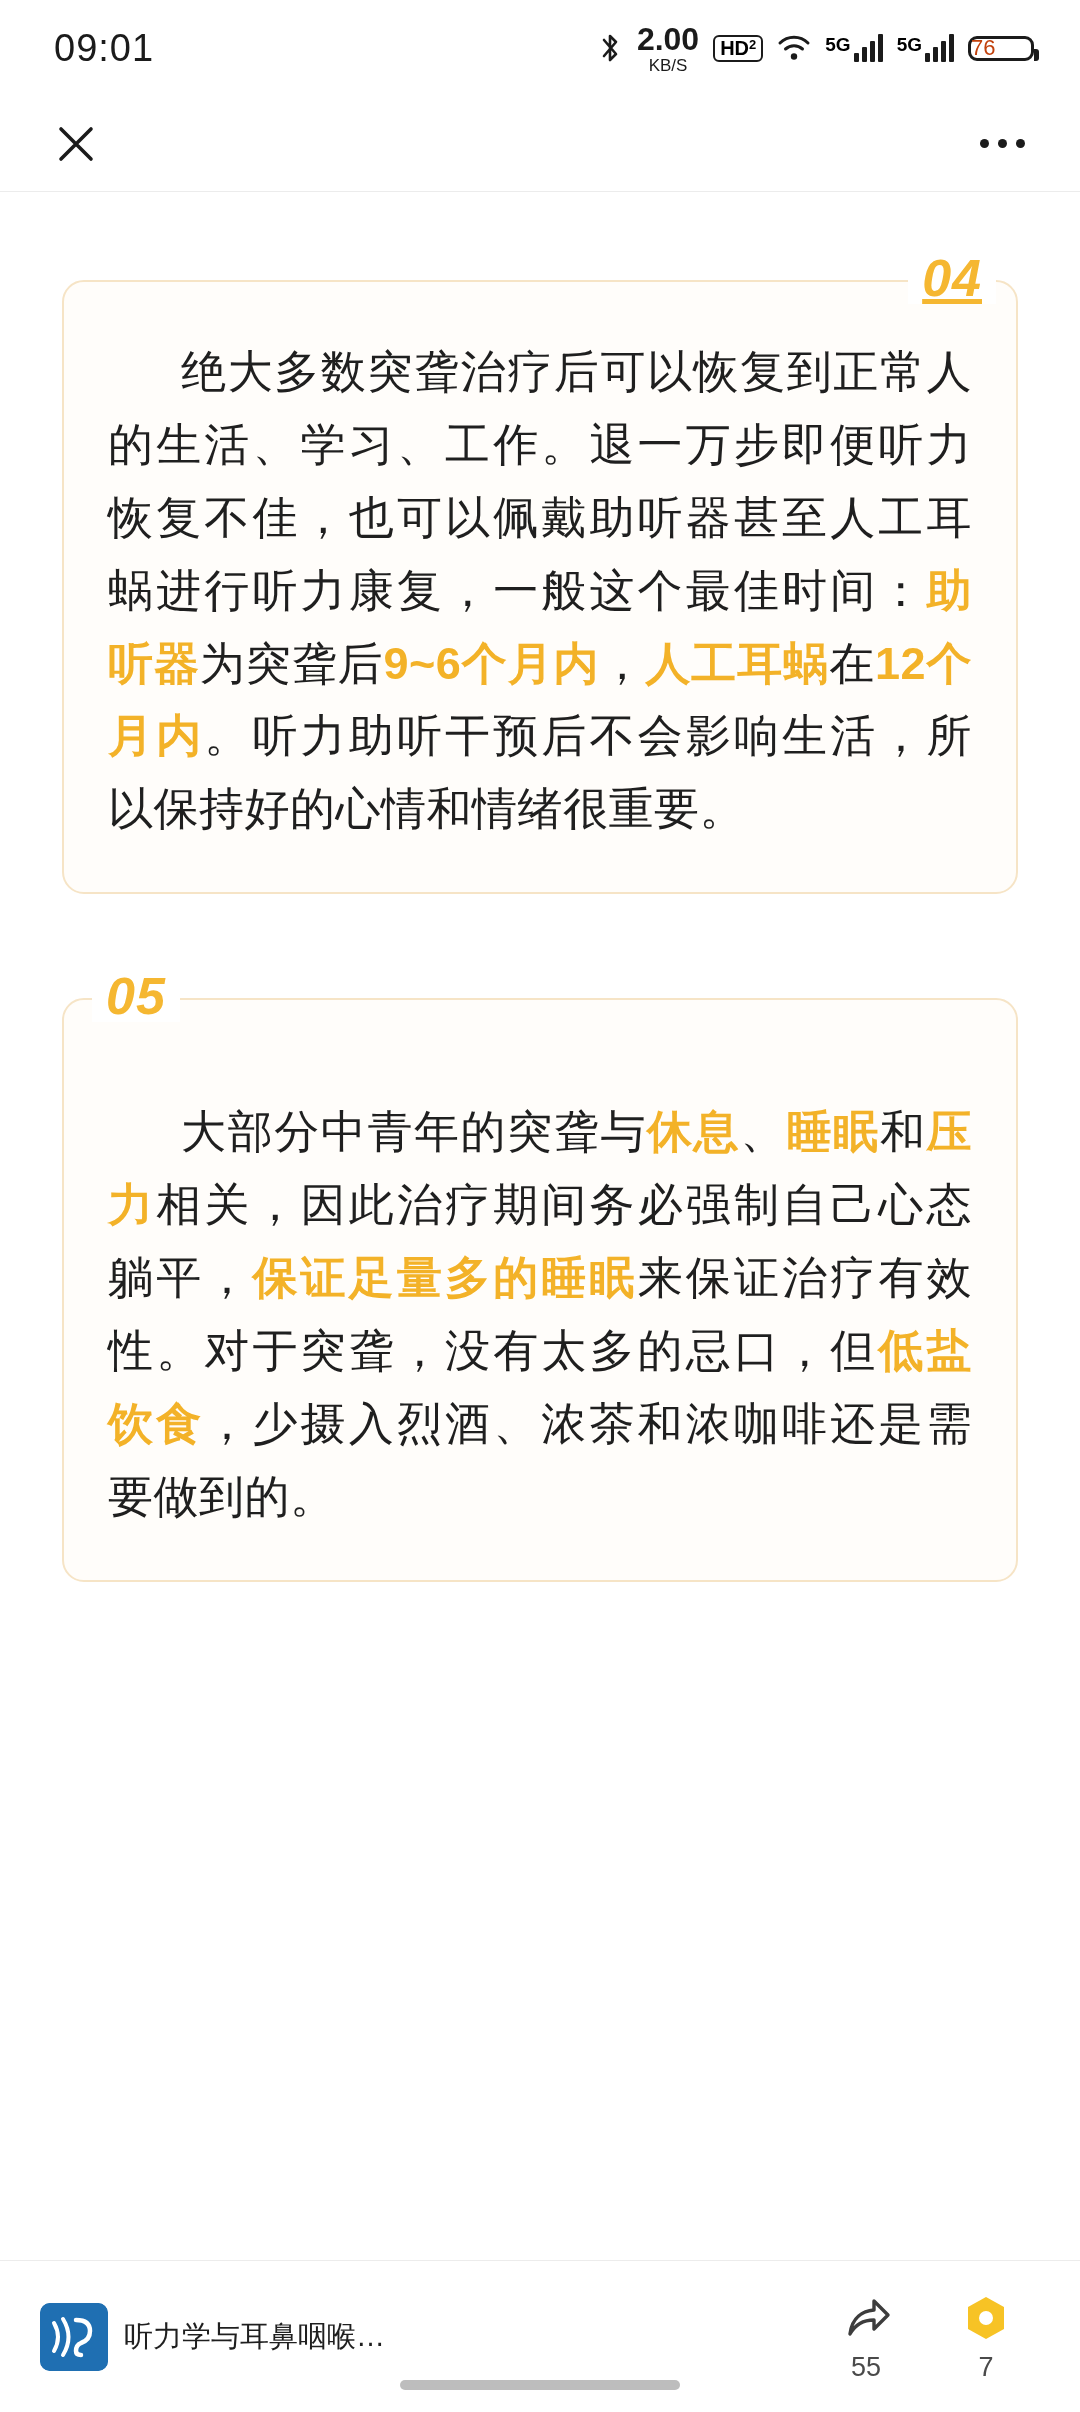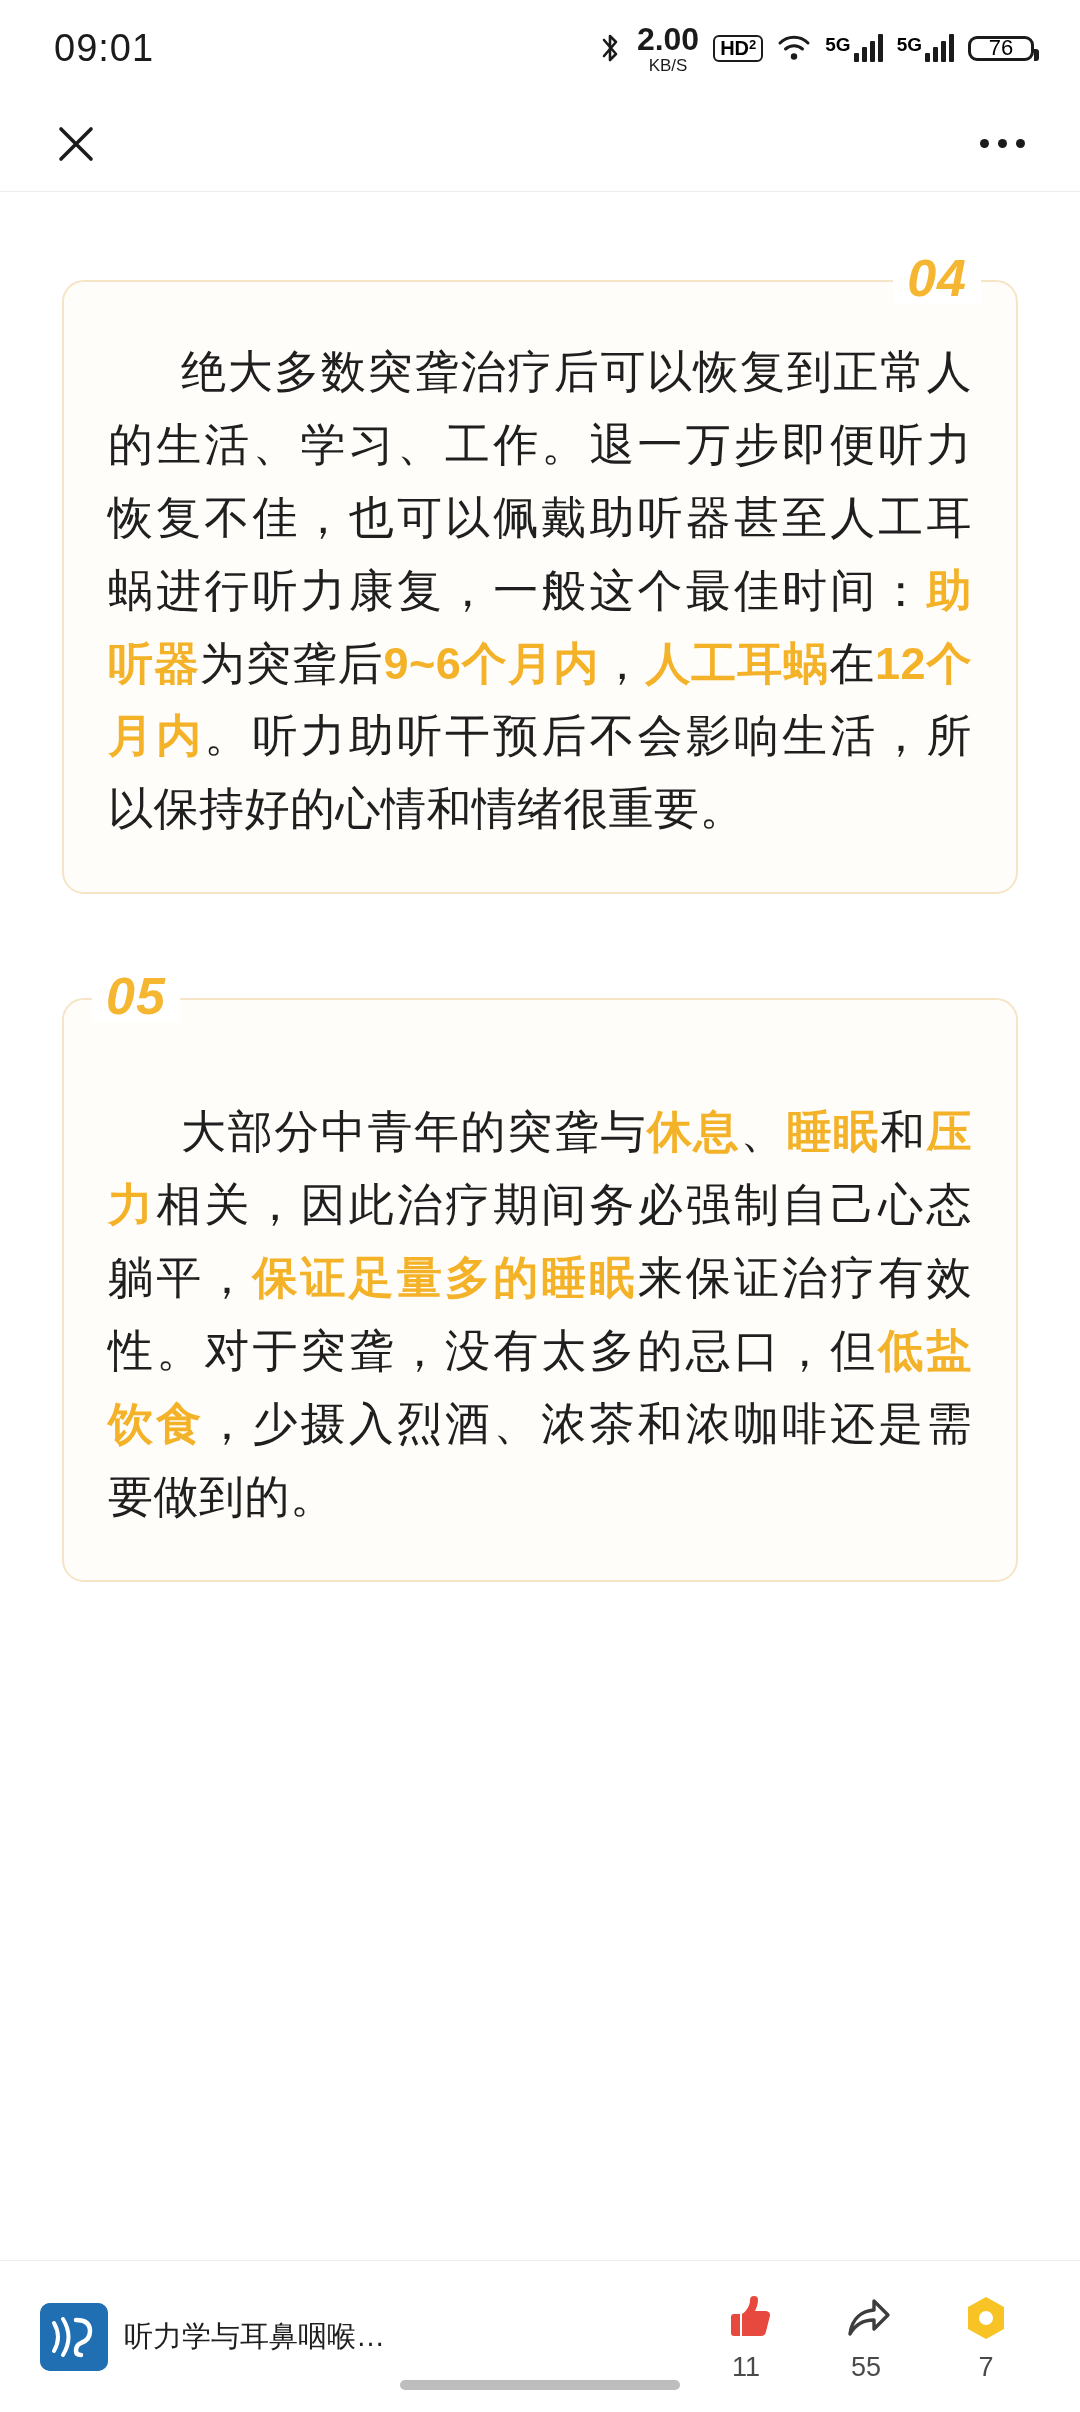--- a/index.html
+++ b/index.html
@@ -65,24 +65,24 @@
   .bars { display: flex; align-items: flex-end; gap: 3px; height: 28px; }
   .bars i { display: block; width: 5px; background: #1b1b1b; border-radius: 1px; }
   .bars i:nth-child(1) { height: 9px; }
   .bars i:nth-child(2) { height: 15px; }
   .bars i:nth-child(3) { height: 21px; }
   .bars i:nth-child(4) { height: 28px; }
   .battery {
     width: 66px; height: 25px;
     border: 3px solid #1b1b1b;
     border-radius: 9px;
-    display: flex; align-items: center; justify-content: center;
+    display: flex; align-items: center; justify-content: flex-start;
     position: relative;
     font-size: 22px;
-    color: #000000;
+    color: #c2410c;
   }
   .battery::after {
     content: "";
     position: absolute;
     right: -8px; top: 10px;
     width: 5px; height: 12px;
     background: #1b1b1b;
     border-radius: 0 3px 3px 0;
   }
 
@@ -122,21 +122,21 @@
     position: absolute;
     font-size: 52px;
     font-weight: 800;
     font-style: italic;
     color: #f5b731;
     letter-spacing: 1px;
     background: #ffffff;
     padding: 0 14px;
     line-height: 1;
   }
-  .badge-tr { top: -30px; right: 35px; }
+  .badge-tr { top: -30px; right: 20px; text-decoration: underline; }
   .badge-tl { top: -30px; left: 28px; }
 
   .ptext {
     font-size: 45px;
     line-height: 1.62;
     color: #1f1f1f;
     text-align: justify;
     letter-spacing: 0.5px;
     font-family: "Liberation Sans", "DejaVu Sans", sans-serif;
   }
@@ -286,27 +286,20 @@
           <rect width="68" height="68" rx="10" fill="#1f6fb2"></rect>
           <path d="M14 20 q8 14 0 28" fill="none" stroke="#ffffff" stroke-width="4" stroke-linecap="round"></path>
           <path d="M23 16 q11 18 0 36" fill="none" stroke="#ffffff" stroke-width="4" stroke-linecap="round"></path>
           <path d="M36 17 q14 0 14 11 q0 9 -9 12 q-5 2 -5 8 q0 4 5 4" fill="none" stroke="#ffffff" stroke-width="4.5" stroke-linecap="round"></path>
         </svg>
       </div>
       <div class="acc-name">听力学与耳鼻咽喉…</div>
     </div>
 
     <div class="actions">
-      <div class="action">
-        <svg width="56" height="56" viewBox="0 0 56 56">
-          <path d="M16 24 h6 v22 h-6 a3 3 0 0 1 -3 -3 v-16 a3 3 0 0 1 3 -3 z" fill="#e8493f"></path>
-          <path d="M24 24 c5 -3 8 -9 8 -14 a4 4 0 0 1 8 0 c0 4 -1.5 8 -3 11 h11 a4 4 0 0 1 3.9 5 l-4 16 a5 5 0 0 1 -4.8 4 H24 z" fill="#e8493f"></path>
-        </svg>
-        <span class="lbl">11</span>
-      </div>
 
       <div class="action">
         <svg width="56" height="56" viewBox="0 0 56 56">
           <path d="M12 44 C14 27 25 21 36 20 L36 11 L50 25 L36 39 L36 30 C25 30 17 35 12 44 Z" fill="none" stroke="#3d3d3d" stroke-width="3.4" stroke-linejoin="round"></path>
         </svg>
         <span class="lbl">55</span>
       </div>
 
       <div class="action">
         <svg width="56" height="56" viewBox="0 0 56 56">

